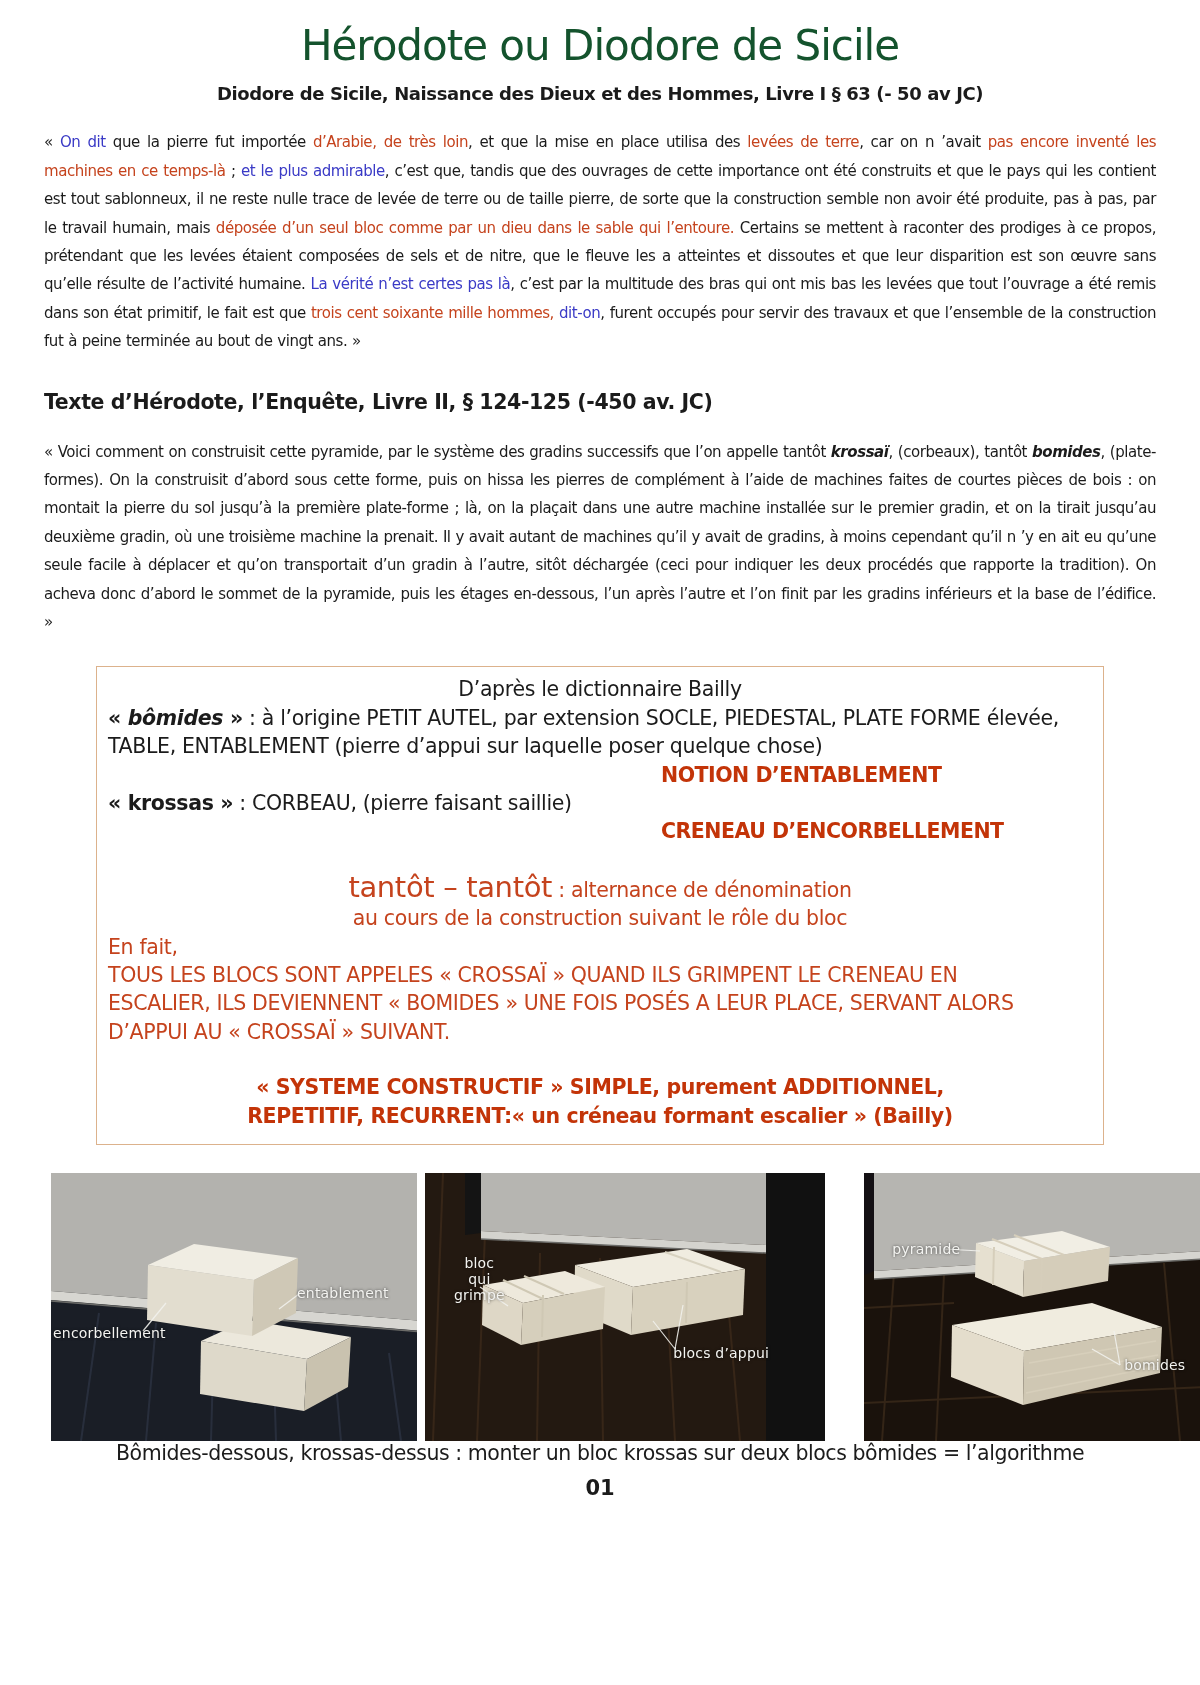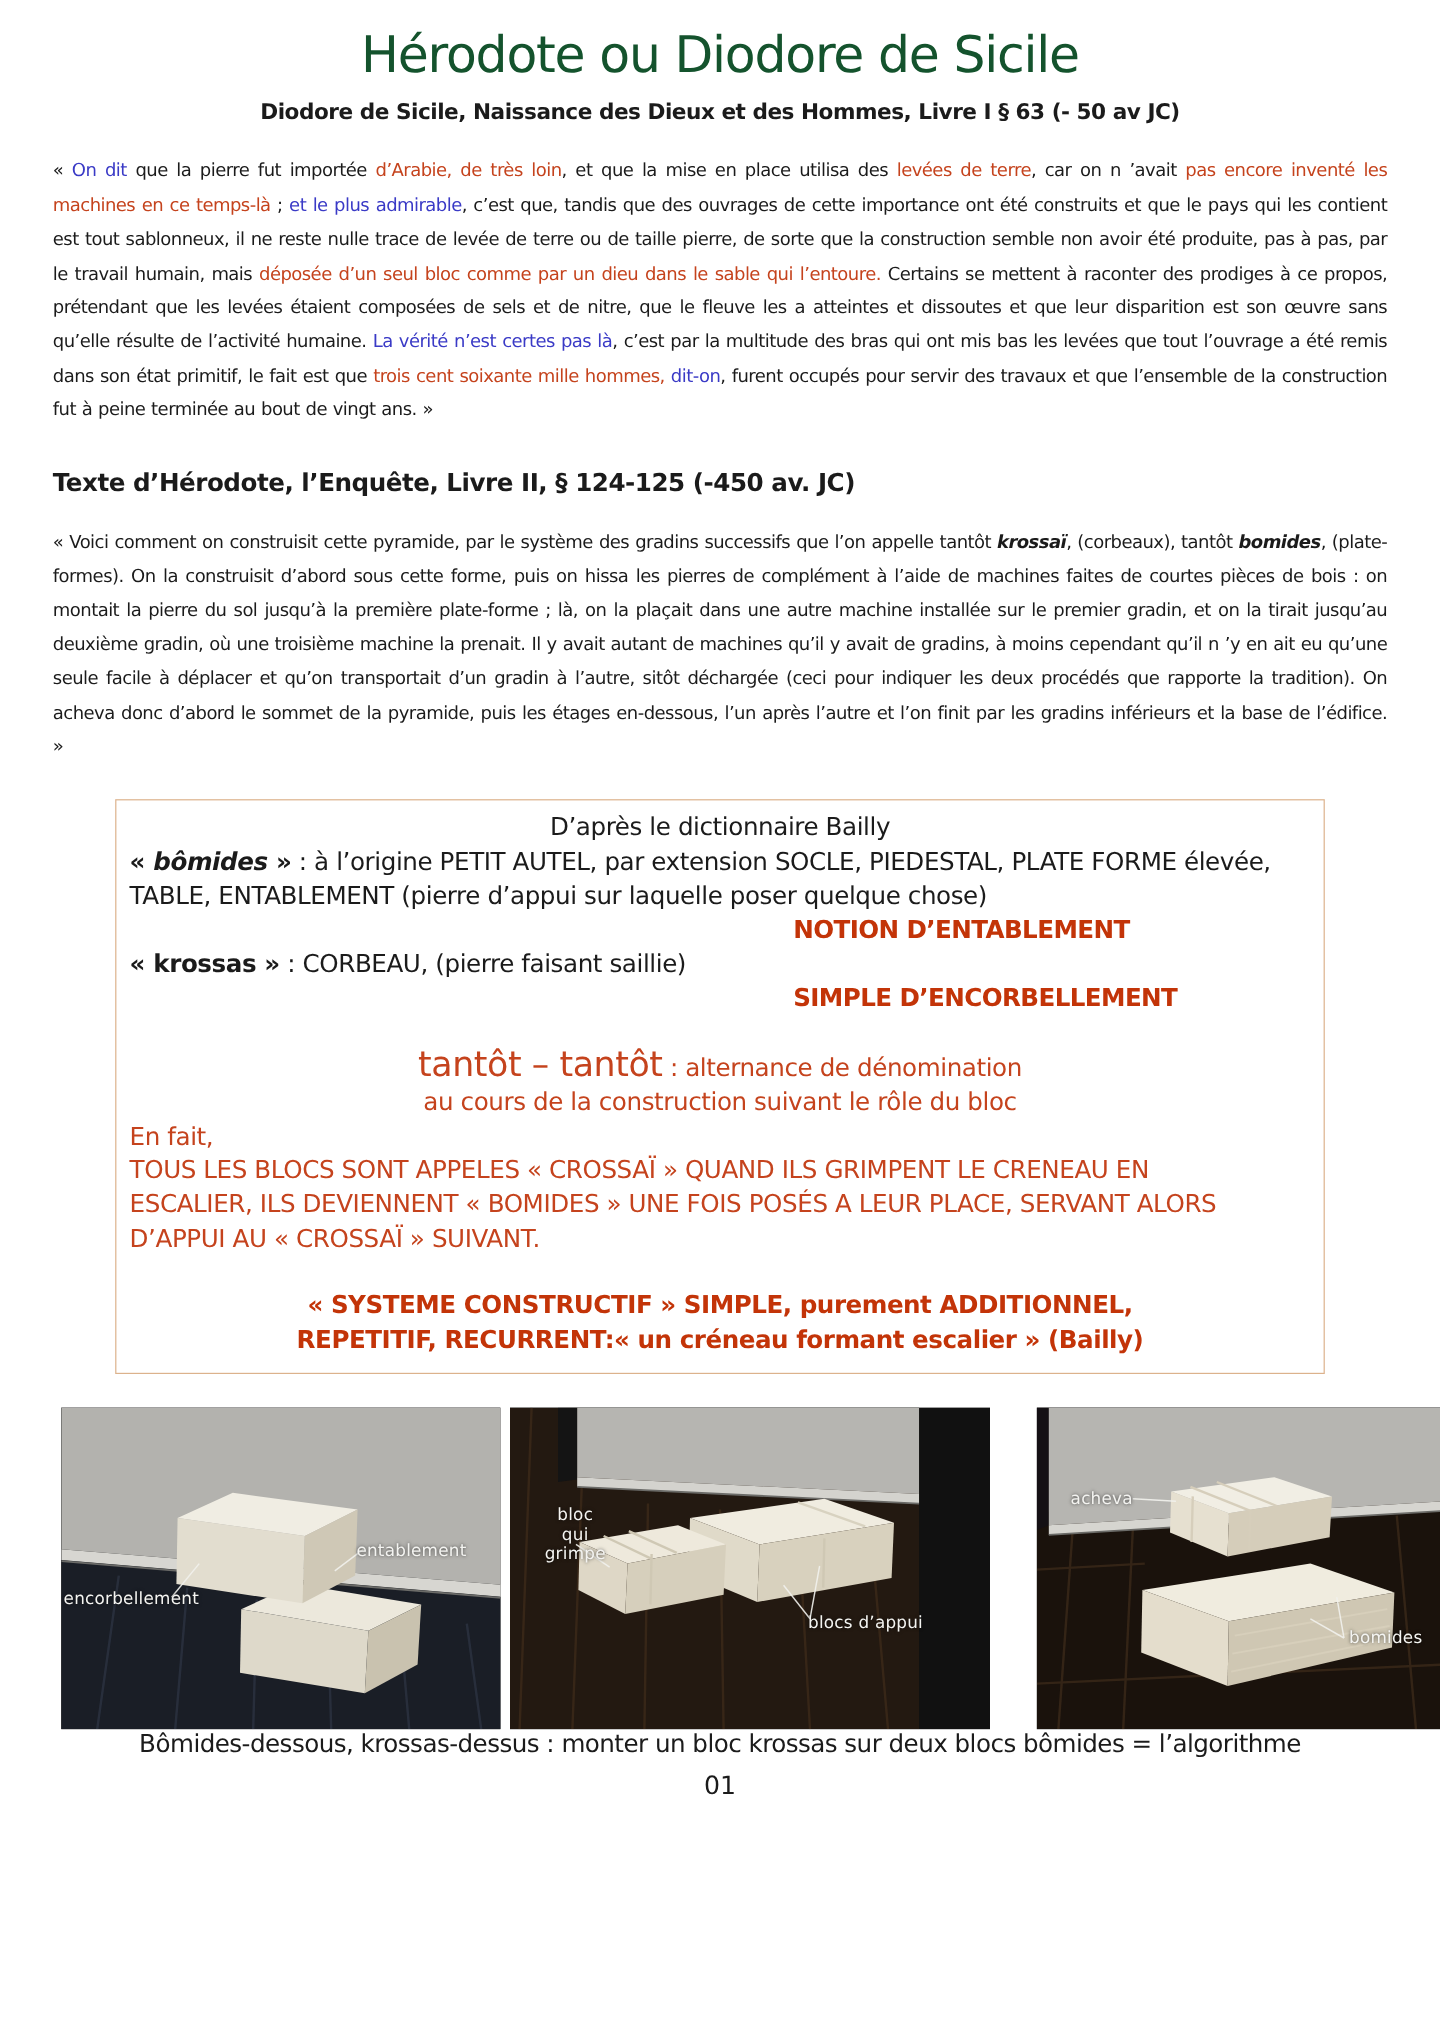--- a/index.html
+++ b/index.html
@@ -49,41 +49,41 @@
   .photo-left{width:372px;}
   .photo-mid{width:406px;margin-left:8px;}
   .photo-right{width:341px;margin-left:39px;}
   .plabel{
     position:absolute;color:#f4f4f1;font-size:14px;line-height:16px;
     letter-spacing:0.2px;text-shadow:0 0 3px rgba(0,0,0,0.65);white-space:nowrap;
   }
   .caption{
     text-align:center;font-size:20.5px;letter-spacing:-0.45px;
   }
-  .pagenum{text-align:center;font-weight:normal;font-size:21px;margin-top:11px;}
+  .pagenum{text-align:center;font-weight:bold;font-size:21px;margin-top:11px;}
 </style>
 </head>
 <body>
 
 <div class="title">Hérodote ou Diodore de Sicile</div>
 
 <div class="sub">Diodore de Sicile, Naissance des Dieux et des Hommes, Livre I § 63 (- 50 av JC)</div>
 
 <div class="para"><span class="seg-k">« </span><span class="seg-b">On dit</span><span class="seg-k"> que la pierre fut importée </span><span class="seg-r">d’Arabie, de très loin</span><span class="seg-k">, et que la mise en place utilisa des </span><span class="seg-r">levées de terre</span><span class="seg-k">, car on n ’avait </span><span class="seg-r">pas encore inventé les machines en ce temps-là</span><span class="seg-k"> ; </span><span class="seg-b">et le plus admirable</span><span class="seg-k">, c’est que, tandis que des ouvrages de cette importance ont été construits et que le pays qui les contient est tout sablonneux, il ne reste nulle trace de levée de terre ou de taille pierre, de sorte que la construction semble non avoir été produite, pas à pas, par le travail humain, mais </span><span class="seg-r">déposée d’un seul bloc comme par un dieu dans le sable qui l’entoure.</span><span class="seg-k"> Certains se mettent à raconter des prodiges à ce propos, prétendant que les levées étaient composées de sels et de nitre, que le fleuve les a atteintes et dissoutes et que leur disparition est son œuvre sans qu’elle résulte de l’activité humaine. </span><span class="seg-b">La vérité n’est certes pas là</span><span class="seg-k">, c’est par la multitude des bras qui ont mis bas les levées que tout l’ouvrage a été remis dans son état primitif, le fait est que </span><span class="seg-r">trois cent soixante mille hommes,</span><span class="seg-b"> dit-on</span><span class="seg-k">, furent occupés pour servir des travaux et que l’ensemble de la construction fut à peine terminée au bout de vingt ans. »</span></div>
 
 <div class="h2"> Texte d’Hérodote, l’Enquête, Livre II, § 124-125 (-450 av. JC)</div>
 
 <div class="para"><span class="seg-k">« Voici comment on construisit cette pyramide, par le système des gradins successifs que l’on appelle tantôt </span><span class="seg-kbi">krossaï</span><span class="seg-k">, (corbeaux), tantôt </span><span class="seg-kbi">bomides</span><span class="seg-k">, (plate-formes). On la construisit d’abord sous cette forme, puis on hissa les pierres de complément à l’aide de machines faites de courtes pièces de bois : on montait la pierre du sol jusqu’à la première plate-forme ; là, on la plaçait dans une autre machine installée sur le premier gradin, et on la tirait jusqu’au deuxième gradin, où une troisième machine la prenait. Il y avait autant de machines qu’il y avait de gradins, à moins cependant qu’il n ’y en ait eu qu’une seule facile à déplacer et qu’on transportait d’un gradin à l’autre, sitôt déchargée (ceci pour indiquer les deux procédés que rapporte la tradition). On acheva donc d’abord le sommet de la pyramide, puis les étages en-dessous, l’un après l’autre et l’on finit par les gradins inférieurs et la base de l’édifice. »</span></div>
 
 <div class="box">
   <div class="box-header">D’après le dictionnaire Bailly</div>
   <div><span class="seg-kbo">« </span><span class="seg-kbi">bômides</span><span class="seg-kbo"> »</span><span class="seg-k"> : à l’origine PETIT AUTEL, par extension SOCLE, PIEDESTAL, PLATE FORME élevée, TABLE, ENTABLEMENT (pierre d’appui sur laquelle poser quelque chose)</span></div>
   <div class="notion">NOTION D’ENTABLEMENT</div>
   <div><span class="seg-kbo">« </span><span class="seg-kbo">krossas</span><span class="seg-kbo"> »</span><span class="seg-k">  : CORBEAU, (pierre faisant saillie)</span></div>
-  <div class="notion">SIMPLE D’ENCORBELLEMENT</div>
+  <div class="notion">CRENEAU D’ENCORBELLEMENT</div>
   <div class="tantot-line">
     <span class="tantot-big">tantôt – tantôt</span><span> : alternance de dénomination</span>
   </div>
   <div class="center-red">au cours de la construction suivant le rôle du bloc</div>
   <div class="red-line">En fait,</div>
   <div class="red-line">TOUS LES BLOCS SONT APPELES « CROSSAÏ » QUAND ILS GRIMPENT LE CRENEAU EN</div>
   <div class="red-line">ESCALIER, ILS  DEVIENNENT « BOMIDES » UNE FOIS POSÉS A LEUR PLACE, SERVANT ALORS</div>
   <div class="red-line">D’APPUI AU « CROSSAÏ » SUIVANT.</div>
   <div class="system">
     <div>« SYSTEME CONSTRUCTIF » SIMPLE, purement ADDITIONNEL,</div>
@@ -199,20 +199,20 @@
         <line x1="128" y1="66" x2="178" y2="86"></line>
         <line x1="178" y1="86" x2="177" y2="120"></line>
         <line x1="130" y1="74" x2="129" y2="112"></line>
       </g>
       <g stroke="#f2f2ee" stroke-width="1.2" opacity="0.9">
         <line x1="80" y1="76" x2="116" y2="78"></line>
         <line x1="256" y1="192" x2="228" y2="176"></line>
         <line x1="256" y1="192" x2="250" y2="158"></line>
       </g>
     </svg>
-    <div class="plabel" style="left:28px;top:68px">acheva</div>
+    <div class="plabel" style="left:28px;top:68px">pyramide</div>
     <div class="plabel" style="left:260px;top:184px">bomides</div>
   </div>
 </div>
 
 <div class="caption">Bômides-dessous, krossas-dessus : monter un bloc krossas sur deux blocs bômides = l’algorithme</div>
 
 <div class="pagenum">01</div>
 
 </body></html>

